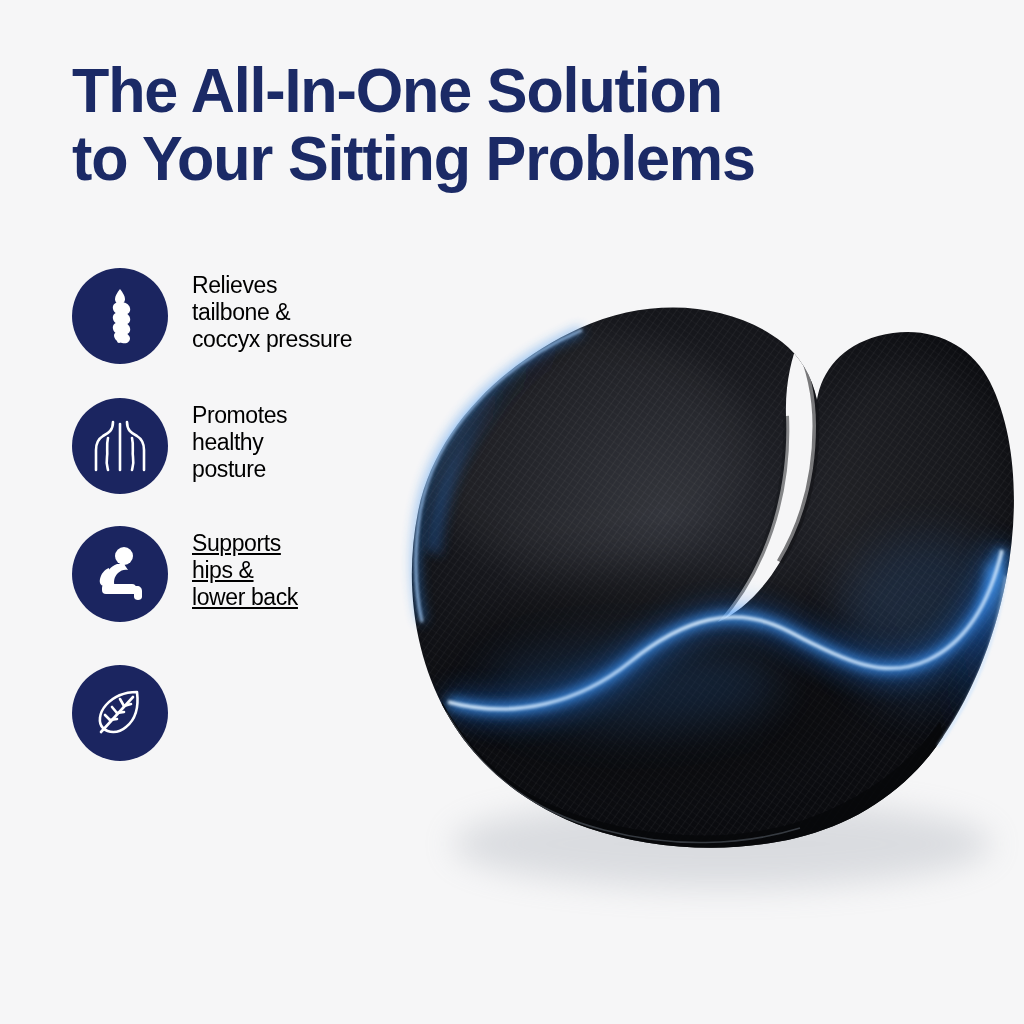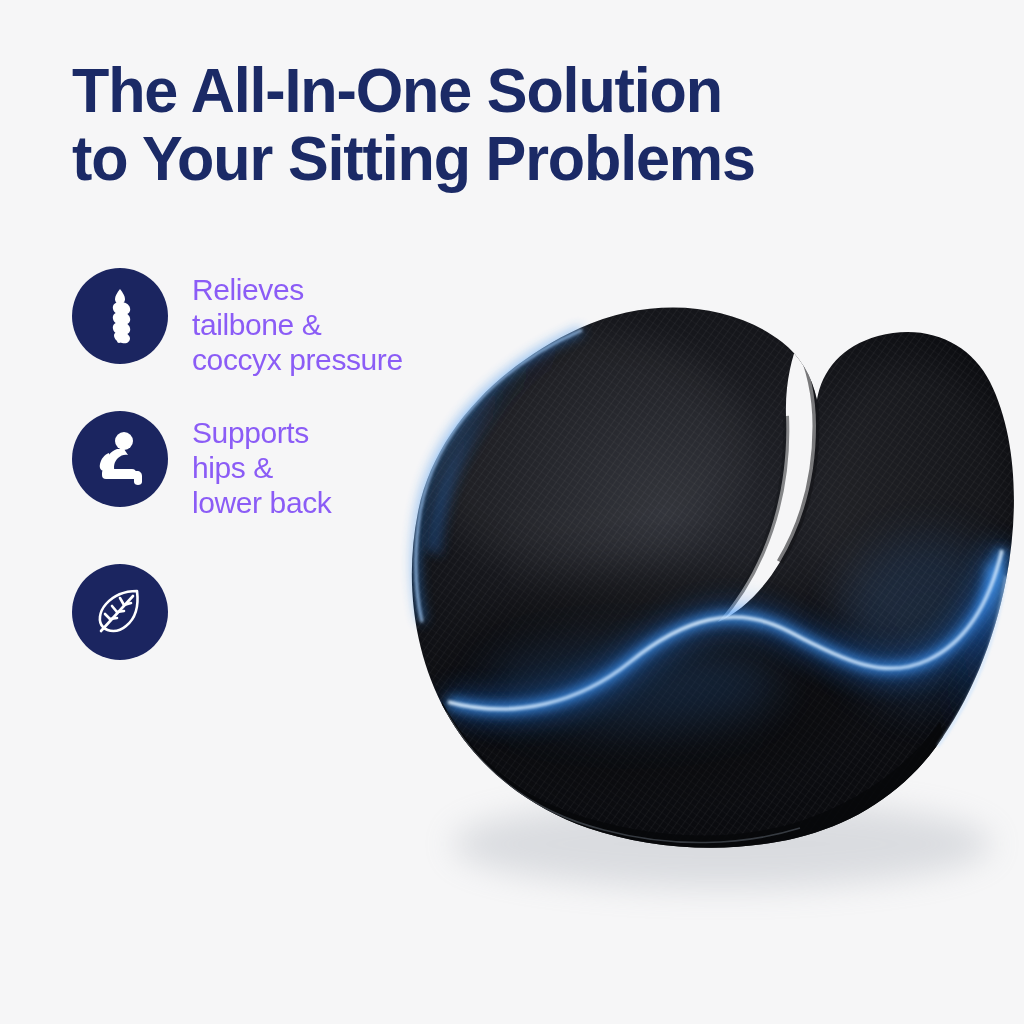--- a/index.html
+++ b/index.html
@@ -60,32 +60,32 @@
     border-radius:50%;
     background:#1b2560;
     display:flex;
     align-items:center;
     justify-content:center;
     margin-right:24px;
   }
   .badge svg { display:block; }
 
   .ftext {
-    color:#8b5cf6;
-    font-size:30px;
+    color:#000000;
+    font-size:23px;
     line-height:1.17;
     padding-top:4px;
     letter-spacing:-0.4px;
     white-space:pre-line;
   }
 
   
   .f1 { margin-bottom:34px; }
   .f2 { margin-bottom:32px; }
-  .f3 { margin-bottom:43px; }
+  .f3 { margin-bottom:43px;text-decoration:underline; }
 </style>
 </head>
 <body>
 
 <h1 class="headline">
   <span class="l1">The All-In-One Solution</span>
   <span class="l2">to Your Sitting Problems</span>
 </h1>
 
 <div class="product-stage">
@@ -247,20 +247,41 @@
           <path d="M26 45 C31 45 35 47 36 51 C36 55 33 57 28 56 C23 55 20 52 20 48 C20 46 22 45 26 45 Z"></path>
           <rect x="23.2" y="6" width="3.6" height="50" rx="1.8"></rect>
         </g>
       </svg>
     </div>
     <div class="ftext">Relieves
 tailbone &amp;
 coccyx pressure</div>
   </div>
 
+  <div class="feature f2">
+    <div class="badge">
+      <svg width="58" height="56" viewBox="0 0 58 56">
+        <g fill="none" stroke="#ffffff" stroke-width="2.6" stroke-linecap="round" stroke-linejoin="round">
+
+          <path d="M22 4 C22 12 18 15 12 18 C7 21 5 26 5 32 L5 52"></path>
+
+          <path d="M36 4 C36 12 40 15 46 18 C51 21 53 26 53 32 L53 52"></path>
+
+          <path d="M29 6 L29 52"></path>
+
+          <path d="M17 20 C15 28 17 33 16 39 C15 45 16 48 17 52"></path>
+
+          <path d="M41 20 C43 28 41 33 42 39 C43 45 42 48 41 52"></path>
+        </g>
+      </svg>
+    </div>
+    <div class="ftext">Promotes
+healthy
+posture</div>
+  </div>
 
   <div class="feature f3">
     <div class="badge">
       <svg width="58" height="56" viewBox="0 0 58 56">
         <g fill="#ffffff">
           <circle cx="33" cy="10" r="9"></circle>
 
           <path d="M26 18 C20 20 15 26 13 33 C12 37 13 40 16 41 L24 41 C22 36 23 31 27 27 C30 24 34 23 37 24 L33 18 Z"></path>
 
           <path d="M18 22 C13 24 10 28 9 33 C8 37 10 40 13 40 L17 40 C15 36 15 31 19 28 Z"></path>

